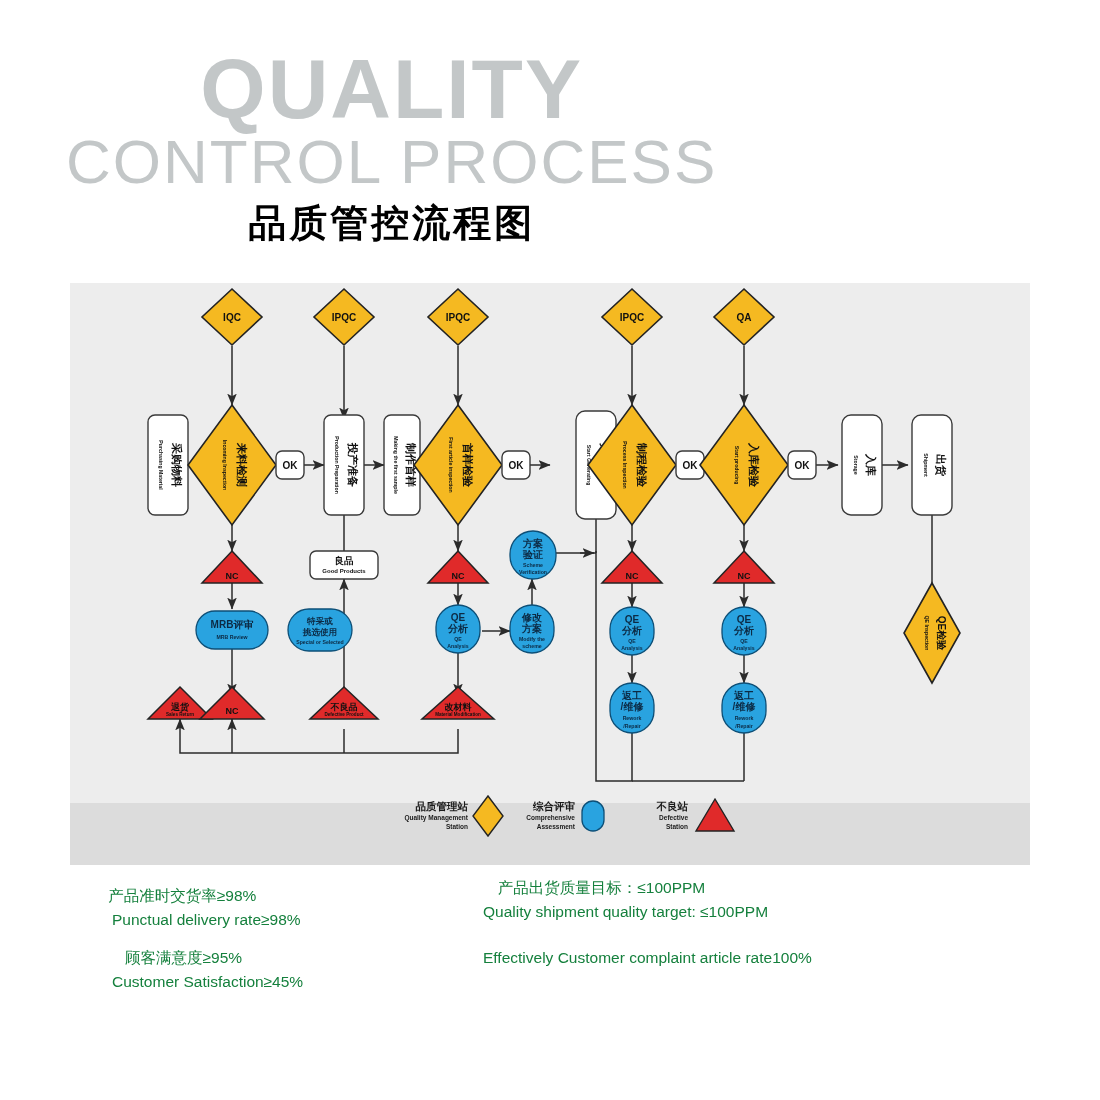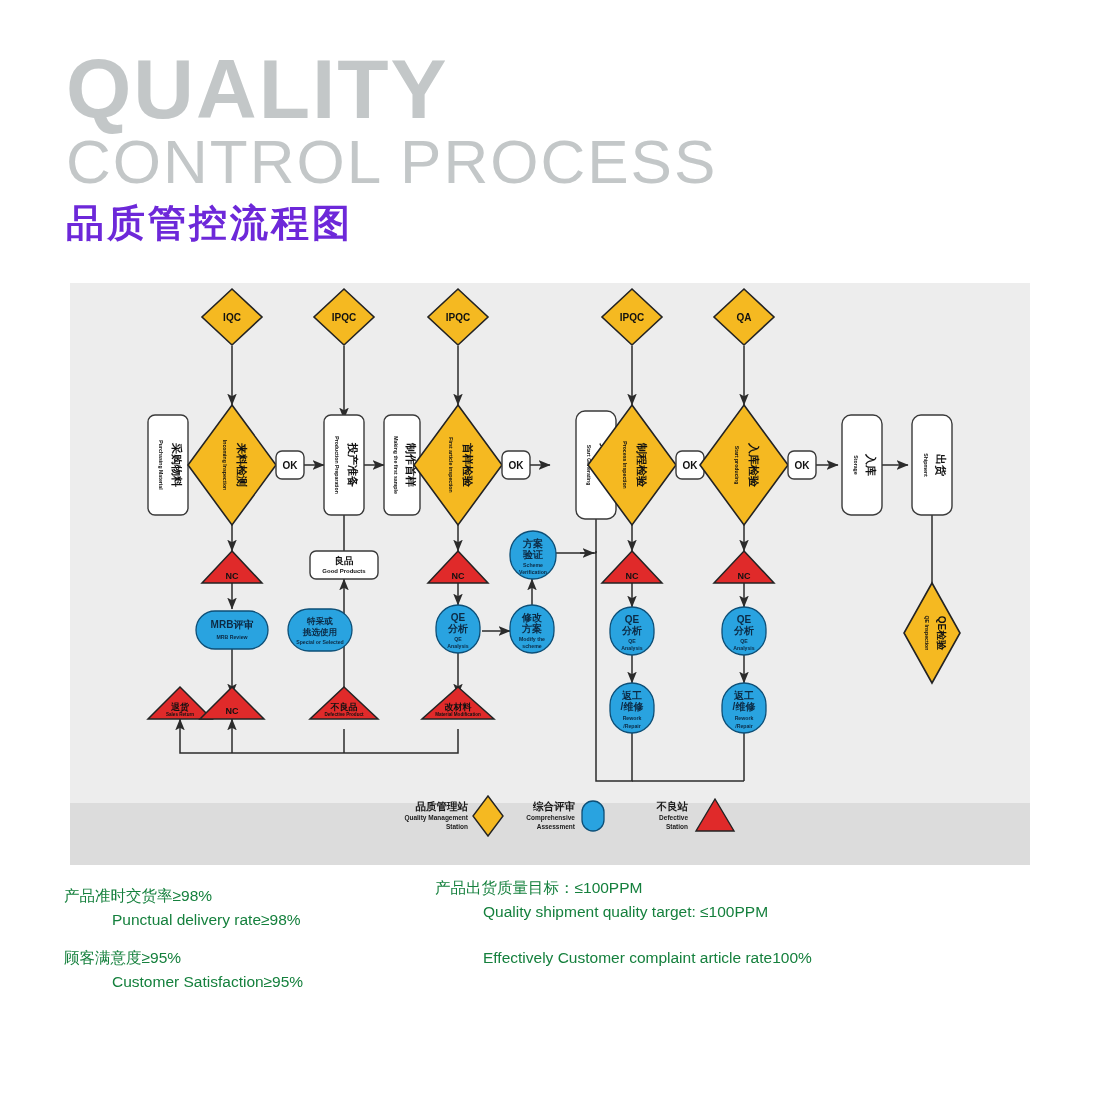--- a/index.html
+++ b/index.html
@@ -4,34 +4,34 @@
 <title>Quality Control Process</title>
 <style>
   * { box-sizing: border-box; }
   html, body { margin:0; padding:0; }
   body {
     width:1100px; height:1100px;
     background:#ffffff;
     font-family:"Liberation Sans","DejaVu Sans",sans-serif;
     overflow:hidden;
   }
-  #root { position:relative; width:985px; height:1100px; }
+  #root { position:relative; width:985px; height:1100px;text-align:center; }
 
   
   .hdr { position:absolute; left:66px; top:48px; }
   .hdr-q {
     font-size:84px; font-weight:bold; color:#c3c7c8;
     letter-spacing:2px; line-height:0.98; margin:0;
   }
   .hdr-c {
     font-size:62px; font-weight:normal; color:#c3c7c8;
     letter-spacing:2px; line-height:1.02; margin:0;
   }
   .hdr-cn {
-    font-size:38px; font-weight:bold; color:#6d28d9;
+    font-size:38px; font-weight:bold; color:#000000;
     letter-spacing:3px; margin:10px 0 0 0; line-height:1;
   }
 
   
   #panel {
     position:absolute; left:70px; top:283px;
     width:960px; height:520px; background:#ededed;
   }
   #legendbar {
     position:absolute; left:70px; top:803px;
@@ -397,19 +397,19 @@
   <div class="kpi" id="kpi1">
     <span class="cn">产品准时交货率≥98%</span>
     <span class="en">Punctual delivery rate≥98%</span>
   </div>
   <div class="kpi" id="kpi2">
     <span class="cn">产品出货质量目标：≤100PPM</span>
     <span class="en">Quality shipment quality target: ≤100PPM</span>
   </div>
   <div class="kpi" id="kpi3">
     <span class="cn">顾客满意度≥95%</span>
-    <span class="en">Customer Satisfaction≥95%</span>
+    <span class="en">Customer Satisfaction≥45%</span>
   </div>
   <div class="kpi" id="kpi4">
     <span class="en">Effectively Customer complaint article rate100%</span>
   </div>
 
 </div>
 
 </body></html>

